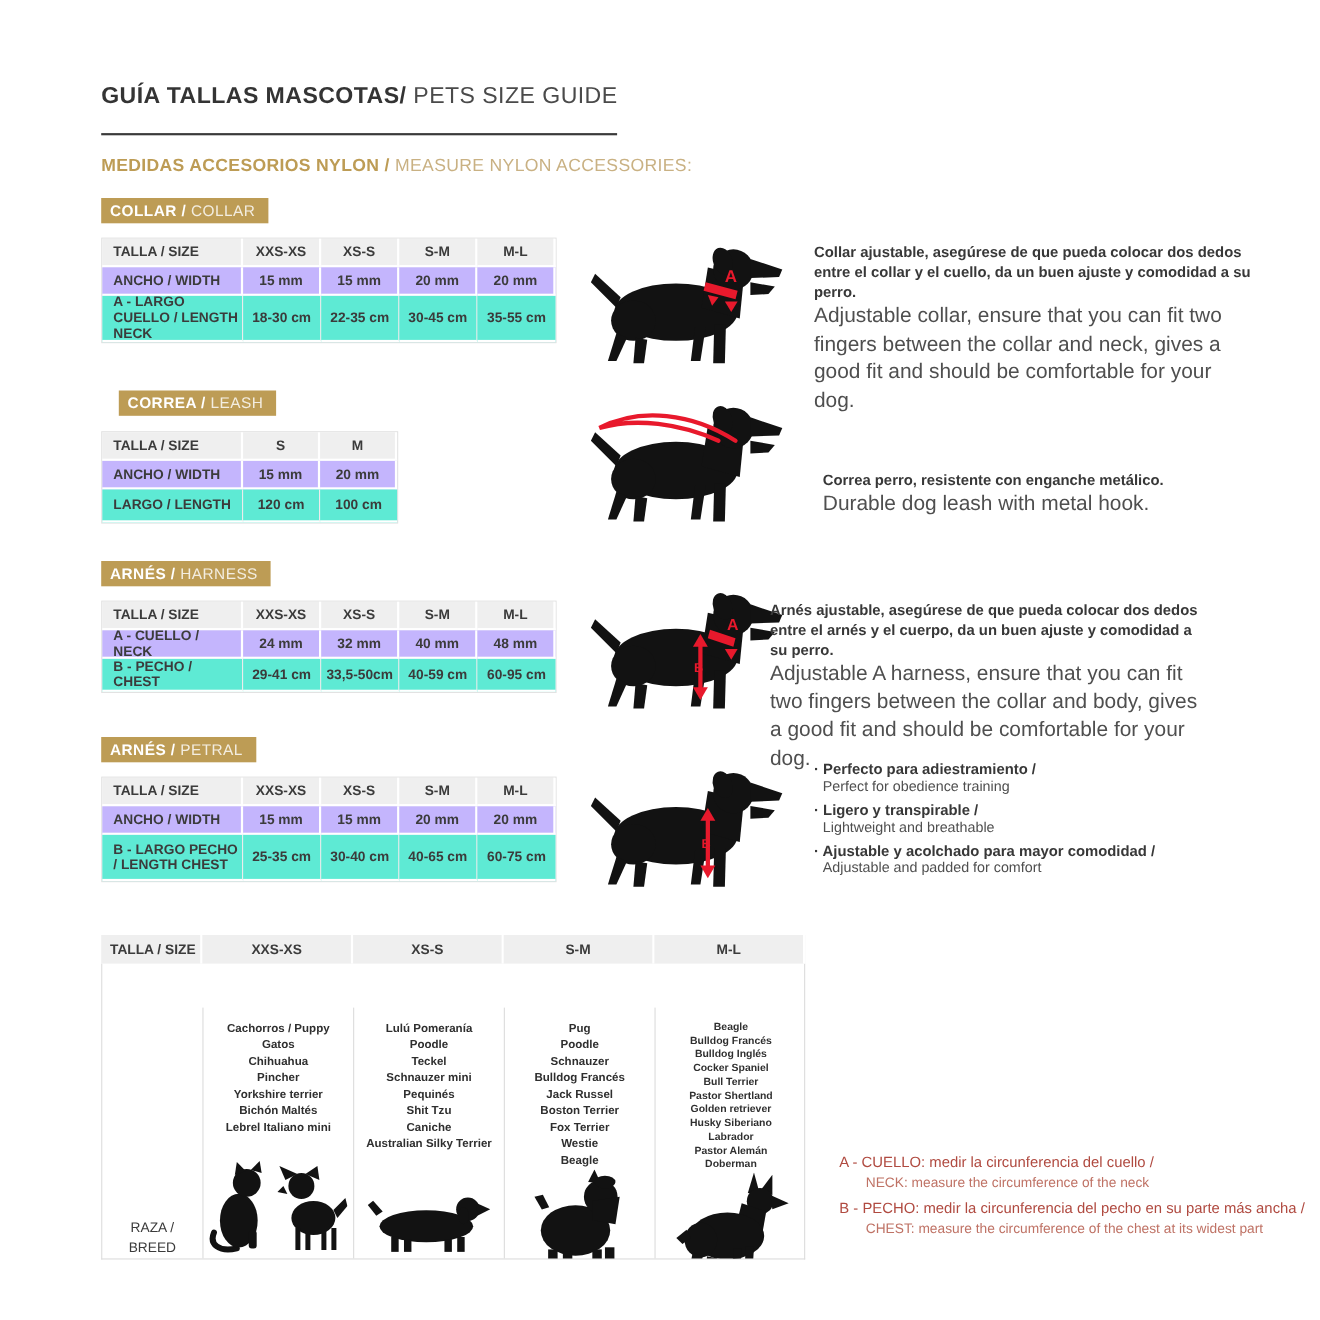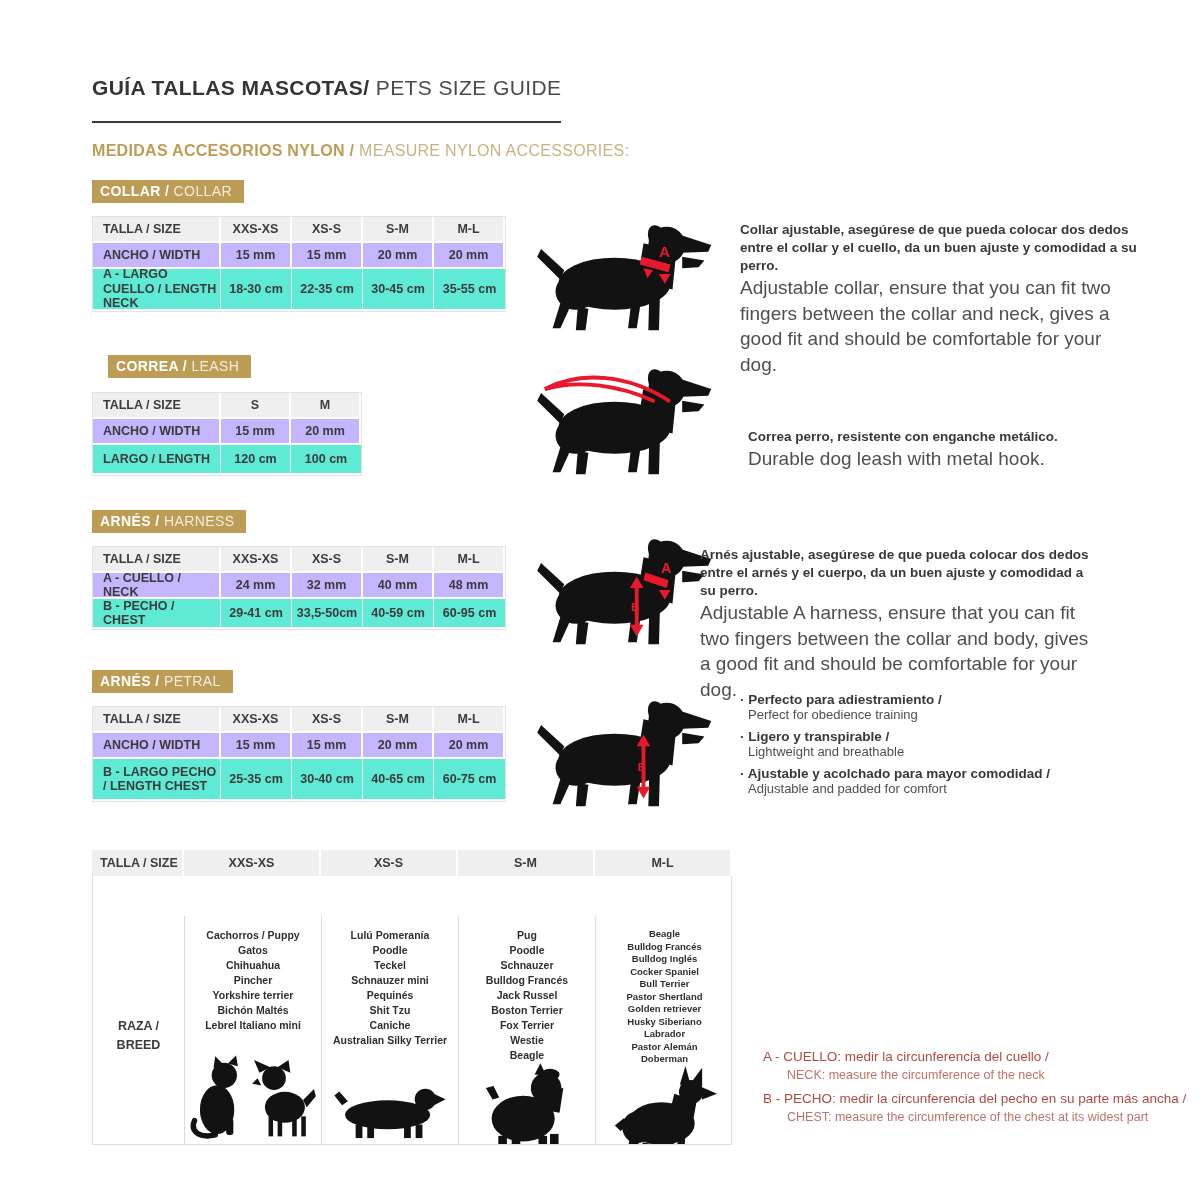--- a/index.html
+++ b/index.html
@@ -65,21 +65,21 @@
   .b-head .cell.first{justify-content:flex-start;padding-left:8px;}
   .b-body{
     display:grid;grid-template-columns:92px 137px 137px 137px 137px;
     border:1px solid #dcdcdc;border-top:none;height:268px;
   }
   .b-cell{
     border-right:1px solid #dcdcdc;display:flex;flex-direction:column;align-items:center;
     padding-top:12px;box-sizing:border-box;overflow:hidden;margin-top:40px;
   }
   .b-cell:last-child{border-right:none;}
-  .raza{justify-content:center;font-weight:bold;font-size:12.5px;text-align:center;line-height:1.5;}
+  .raza{justify-content:flex-end;font-weight:normal;font-size:12.5px;text-align:center;line-height:1.5;}
   .breed-list{text-align:center;}
   .breed-line{font-weight:bold;font-size:10.5px;line-height:15px;color:#2f2f2f;white-space:nowrap;}
   .b-cell.ml .breed-line{font-size:9.5px;line-height:12.5px;}
   .sil-row{margin-top:auto;display:flex;align-items:flex-end;justify-content:center;gap:6px;padding-bottom:4px;}
 
   
   .notes{left:763px;top:1048px;width:430px;}
   .note{margin-bottom:6px;}
   .note .n-es{font-weight:normal;font-size:13.5px;color:#b04a40;line-height:1.4;}
   .note .n-en{font-weight:normal;font-size:12.5px;color:#bf7265;margin-left:24px;line-height:1.4;}

